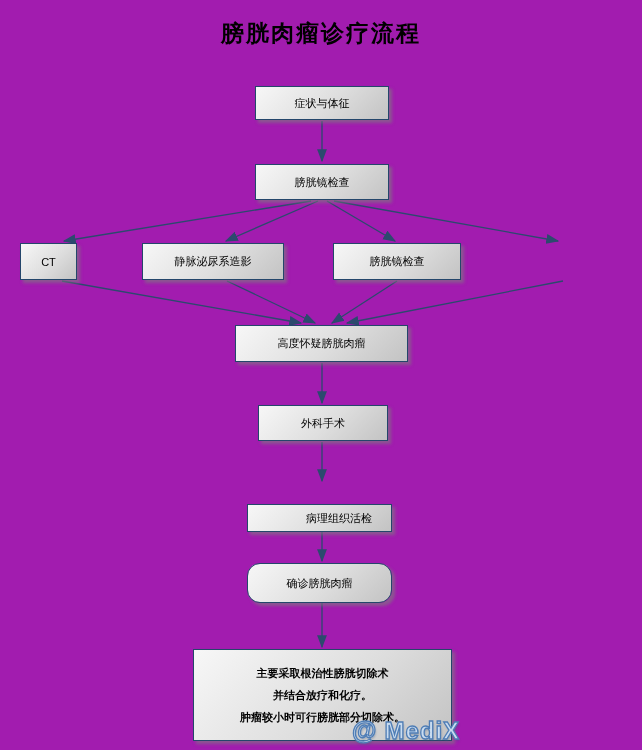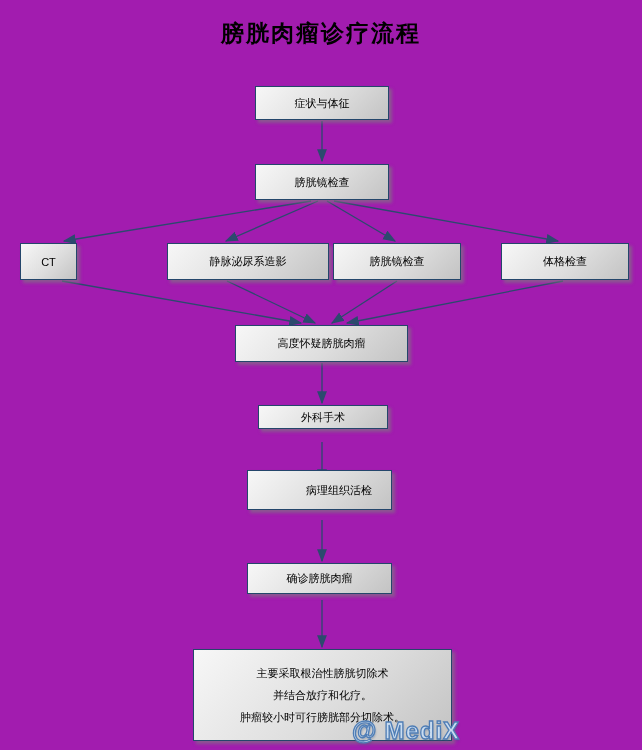--- a/index.html
+++ b/index.html
@@ -38,28 +38,28 @@
     box-sizing:border-box;
   }
   .node.multiline{
     flex-direction:column;
     line-height:22px;
   }
   
   #n-symptoms  {left:255px;top:86px; width:134px;height:34px;}
   #n-preop     {left:255px;top:164px;width:134px;height:36px;}
   #n-ct        {left:20px; top:243px;width:57px; height:37px;}
-  #n-ivu       {left:142px;top:243px;width:162px;height:37px;margin-left:25px;}
+  #n-ivu       {left:142px;top:243px;width:142px;height:37px;}
   #n-cysto     {left:333px;top:243px;width:128px;height:37px;}
   #n-physical  {left:501px;top:243px;width:128px;height:37px;}
   #n-suspect   {left:235px;top:325px;width:173px;height:37px;}
-  #n-surgery   {left:258px;top:405px;width:130px;height:24px;}
-  #n-biopsy    {left:247px;top:470px;width:145px;height:40px;padding-left:39px;}
-  #n-confirm   {left:247px;top:563px;width:145px;height:31px;}
-  #n-treatment {left:193px;top:649px;width:259px;height:92px;}
+  #n-surgery   {left:258px;top:405px;width:130px;height:36px;}
+  #n-biopsy    {left:247px;top:504px;width:145px;height:28px;padding-left:39px;}
+  #n-confirm   {left:247px;top:563px;width:145px;height:40px;border-radius:13px;}
+  #n-treatment {left:193px;top:649px;width:259px;height:92px;font-weight:bold;}
   .logo{
     position:absolute;
     left:352px;top:716px;
     display:flex;
     align-items:center;
     gap:7px;
     z-index:5;
     font-weight:bold;
     color:#c9dcf0;
     -webkit-text-stroke:1.3px #4f7db5;
@@ -97,21 +97,20 @@
       <line x1="322" y1="520" x2="322" y2="561" marker-end="url(#arrow)"></line>
       <line x1="322" y1="600" x2="322" y2="647" marker-end="url(#arrow)"></line>
     </g>
   </svg>
 
   <div class="node" id="n-symptoms">症状与体征</div>
   <div class="node" id="n-preop">膀胱镜检查</div>
   <div class="node" id="n-ct">CT</div>
   <div class="node" id="n-ivu">静脉泌尿系造影</div>
   <div class="node" id="n-cysto">膀胱镜检查</div>
-  <div class="node" id="n-physical">体格检查</div>
   <div class="node" id="n-suspect">高度怀疑膀胱肉瘤</div>
   <div class="node" id="n-surgery">外科手术</div>
   <div class="node" id="n-biopsy">病理组织活检</div>
   <div class="node" id="n-confirm">确诊膀胱肉瘤</div>
 
   <div class="node multiline" id="n-treatment">
     <span>主要采取根治性膀胱切除术</span>
     <span>并结合放疗和化疗。</span>
     <span>肿瘤较小时可行膀胱部分切除术。</span>
   </div>

